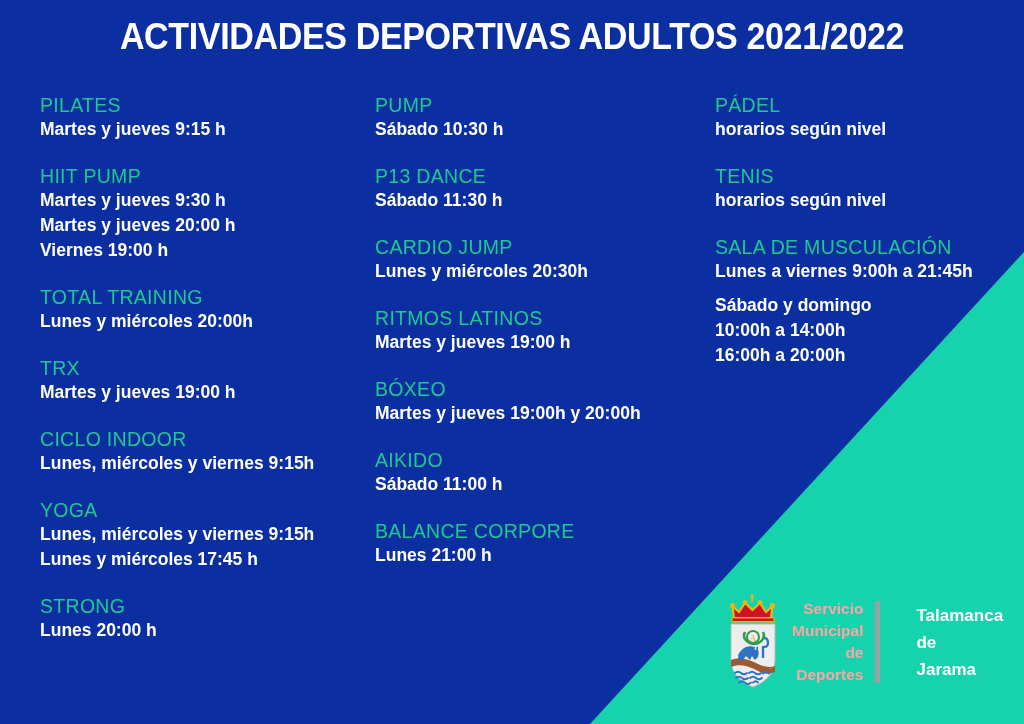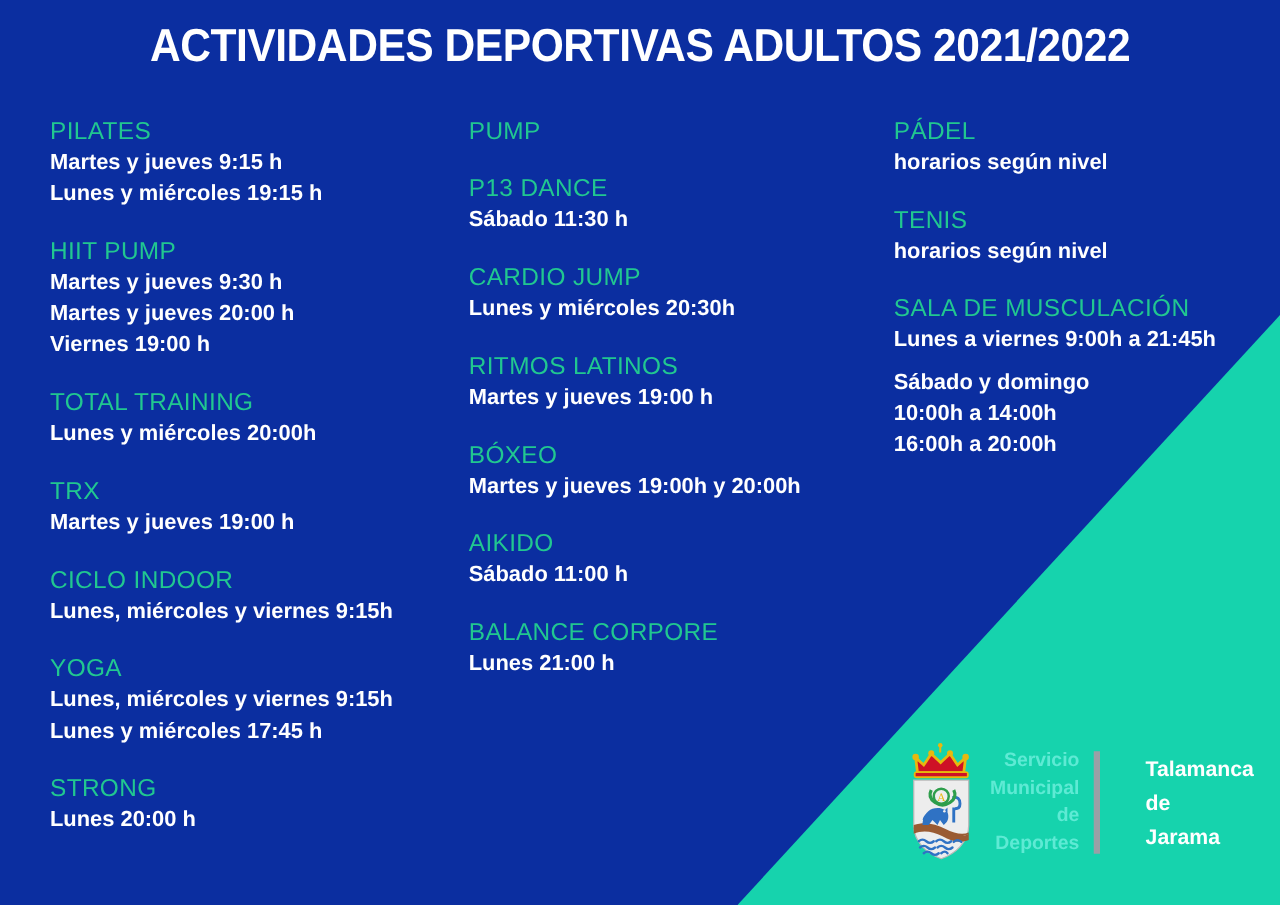--- a/index.html
+++ b/index.html
@@ -83,21 +83,21 @@
     height: 96px;
     position: relative;
     flex: 0 0 auto;
   }
   #logo-text {
     display: flex;
     align-items: center;
     margin-left: 8px;
   }
   #service-name {
-    color: #5eead4;
+    color: #fca5a5;
     font-size: 15.5px;
     font-weight: 700;
     line-height: 22px;
     text-align: right;
     white-space: nowrap;
   }
   #logo-divider {
     width: 5px;
     height: 82px;
     background: #9AA0A6;
@@ -120,21 +120,20 @@
 <div id="poster">
 
   <div id="teal-wedge"></div>
 
   <div id="title">ACTIVIDADES DEPORTIVAS ADULTOS 2021/2022</div>
 
   <div class="column" id="col-1">
       <div class="activity">
         <div class="activity-name">PILATES</div>
         <div class="schedule">Martes y jueves  9:15 h</div>
-        <div class="schedule">Lunes y miércoles  19:15 h</div>
       </div>
       <div class="activity">
         <div class="activity-name">HIIT PUMP</div>
         <div class="schedule">Martes y jueves  9:30 h</div>
         <div class="schedule">Martes y jueves  20:00 h</div>
         <div class="schedule">Viernes  19:00 h</div>
       </div>
       <div class="activity">
         <div class="activity-name">TOTAL TRAINING</div>
         <div class="schedule">Lunes y miércoles  20:00h</div>
@@ -153,20 +152,21 @@
         <div class="schedule">Lunes y miércoles  17:45 h</div>
       </div>
       <div class="activity">
         <div class="activity-name">STRONG</div>
         <div class="schedule">Lunes   20:00 h</div>
       </div>
     </div>
   <div class="column" id="col-2">
       <div class="activity">
         <div class="activity-name">PUMP</div>
+        <div class="schedule">Sábado  10:30 h</div>
       </div>
       <div class="activity">
         <div class="activity-name">P13 DANCE</div>
         <div class="schedule">Sábado  11:30 h</div>
       </div>
       <div class="activity">
         <div class="activity-name">CARDIO JUMP</div>
         <div class="schedule">Lunes y miércoles  20:30h</div>
       </div>
       <div class="activity">

